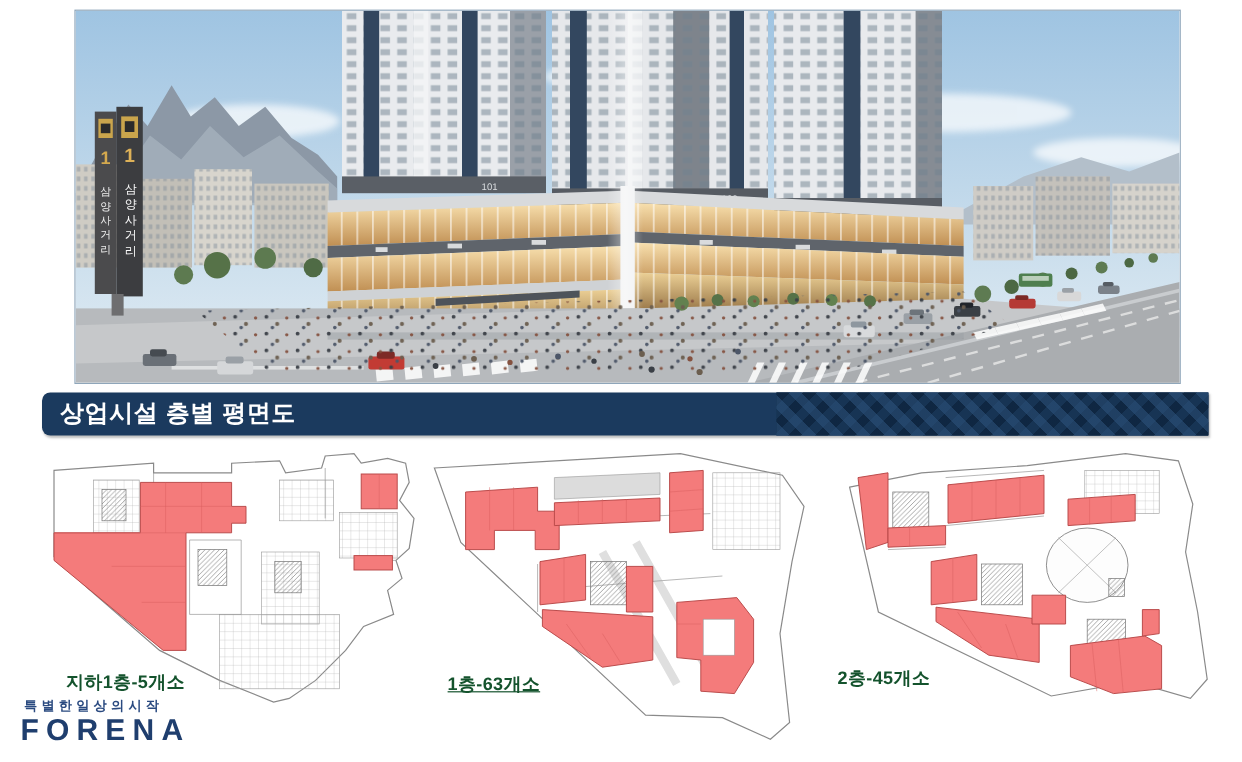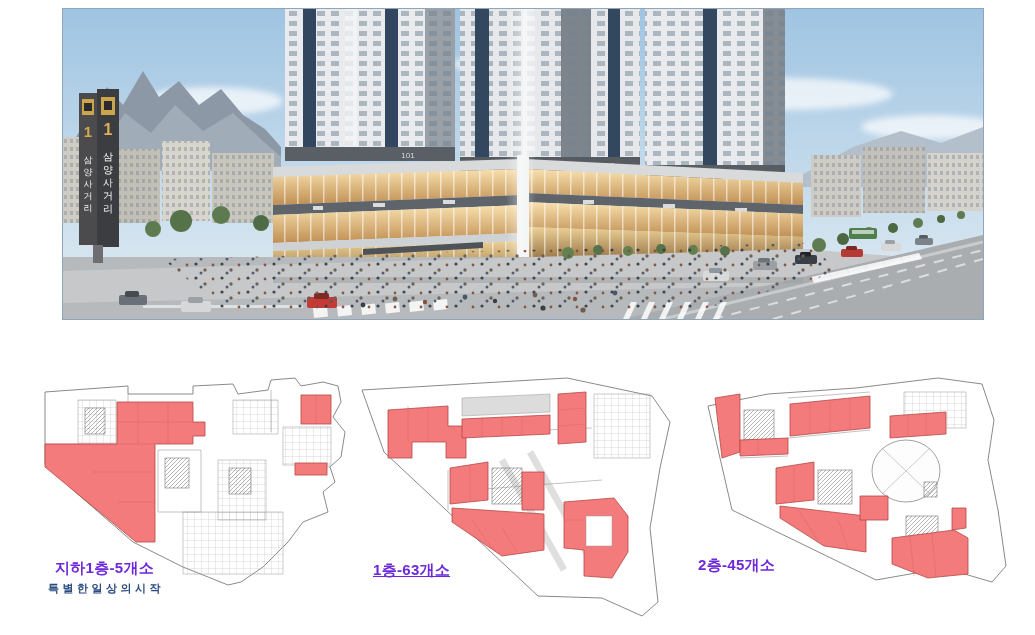--- a/index.html
+++ b/index.html
@@ -17,27 +17,27 @@
           background:
             repeating-linear-gradient(45deg, rgba(46,84,126,.55) 0 8px, transparent 8px 16px),
             repeating-linear-gradient(135deg, rgba(10,30,54,.6) 0 8px, transparent 8px 16px),
             #173454;}
   
   .plan{position:absolute;}
   .plan svg{display:block;width:100%;height:100%;}
   #plan1{left:33px;top:372px;width:318px;height:232px;}
   #plan2{left:352px;top:370px;width:332px;height:258px;}
   #plan3{left:688px;top:368px;width:334px;height:224px;}
-  .plan-label{position:absolute;font-size:15px;font-weight:700;color:#6d28d9;letter-spacing:.3px;}
+  .plan-label{position:absolute;font-size:15px;font-weight:700;color:#14532d;letter-spacing:.3px;}
   #label1{left:55px;top:559px;}
   #label2{left:373px;top:561px;text-decoration:underline;}
   #label3{left:698px;top:556px;text-align:center;}
   
   #tagline{position:absolute;left:20px;top:581px;font-size:11px;font-weight:700;color:#2a4a80;
-           letter-spacing:3.5px;margin-left:28px;}
+           letter-spacing:3.5px;}
   #brand{position:absolute;left:17px;top:595px;font-size:25px;font-weight:600;color:#1f3e6e;
          letter-spacing:6px;}
 </style>
 </head>
 <body>
 
 <div id="slide">
 
   <div id="hero">
     <svg viewBox="0 0 920 310" preserveAspectRatio="none">
@@ -294,20 +294,24 @@
         <rect x="38" y="88" width="14" height="18" fill="#caa54c"></rect>
         <rect x="41" y="92" width="8" height="9" fill="#2b2b2b"></rect>
         <text x="25" y="128" font-size="15" font-weight="700" fill="#d4a94e" text-anchor="middle">1</text>
         <text x="45" y="126" font-size="16" font-weight="700" fill="#ddb158" text-anchor="middle">1</text>
         <text x="25" y="140" font-size="9" fill="#f0f0f0" style="writing-mode:tb" letter-spacing="3">삼양사거리</text>
         <text x="45" y="136" font-size="10" fill="#fdfdfd" style="writing-mode:tb" letter-spacing="3">삼양사거리</text>
       </g>
     </svg>
   </div>
 
+  <div id="banner">
+    <div class="pattern"></div>
+    <div class="title">상업시설 층별 평면도</div>
+  </div>
 
   <div id="plan1" class="plan">
     <svg viewBox="0 0 318 232">
       <defs>
         <pattern id="p1g" width="7" height="7" patternUnits="userSpaceOnUse">
           <path d="M7 0H0V7" fill="none" stroke="#b5b5b5" stroke-width="0.5"></path>
         </pattern>
         <pattern id="p1h" width="4" height="4" patternUnits="userSpaceOnUse">
           <path d="M0 4L4 0" stroke="#858585" stroke-width="0.6"></path>
         </pattern>
@@ -408,14 +412,15 @@
         <path d="M122,34 L122,66 M142,32 L142,64 M162,30 L162,62 M220,47 L220,69 M238,46 L238,68 M70,71 L70,87 M106,98 L106,134 M110,142 L130,172 M150,152 L160,180 M222,168 L226,208 M244,165 L248,209" fill="none"></path>
       </g>
     </svg>
   </div>
 
   <div id="label1" class="plan-label">지하1층-5개소</div>
   <div id="label2" class="plan-label">1층-63개소</div>
   <div id="label3" class="plan-label">2층-45개소</div>
 
   <div id="tagline">특별한일상의시작</div>
+  <div id="brand">FORENA</div>
 
 </div>
 
 </body></html>

